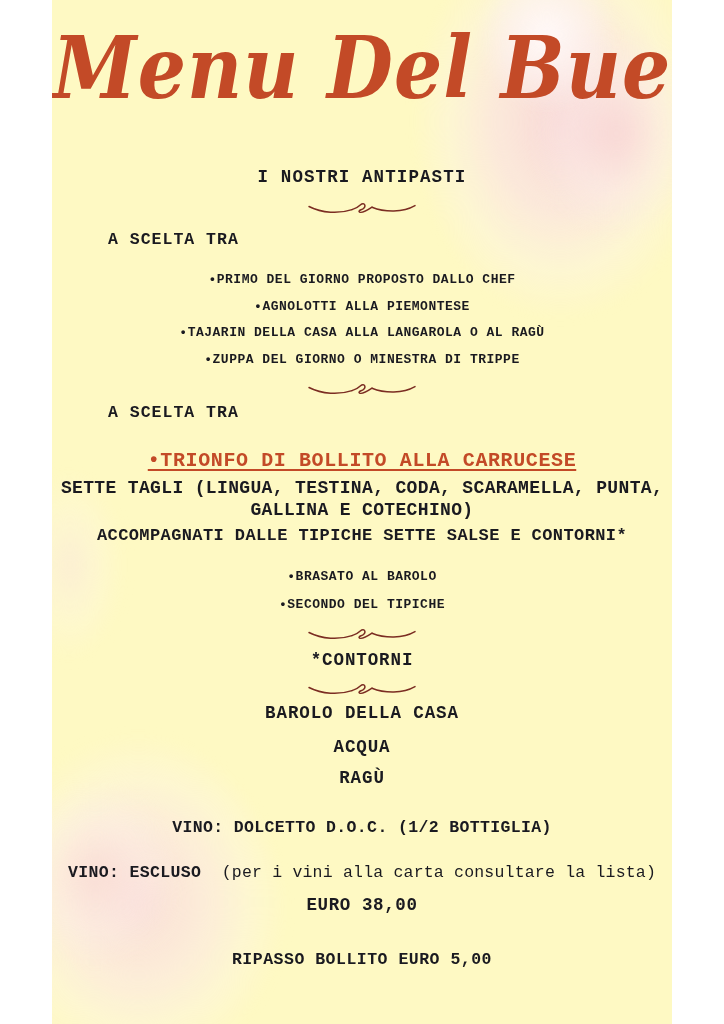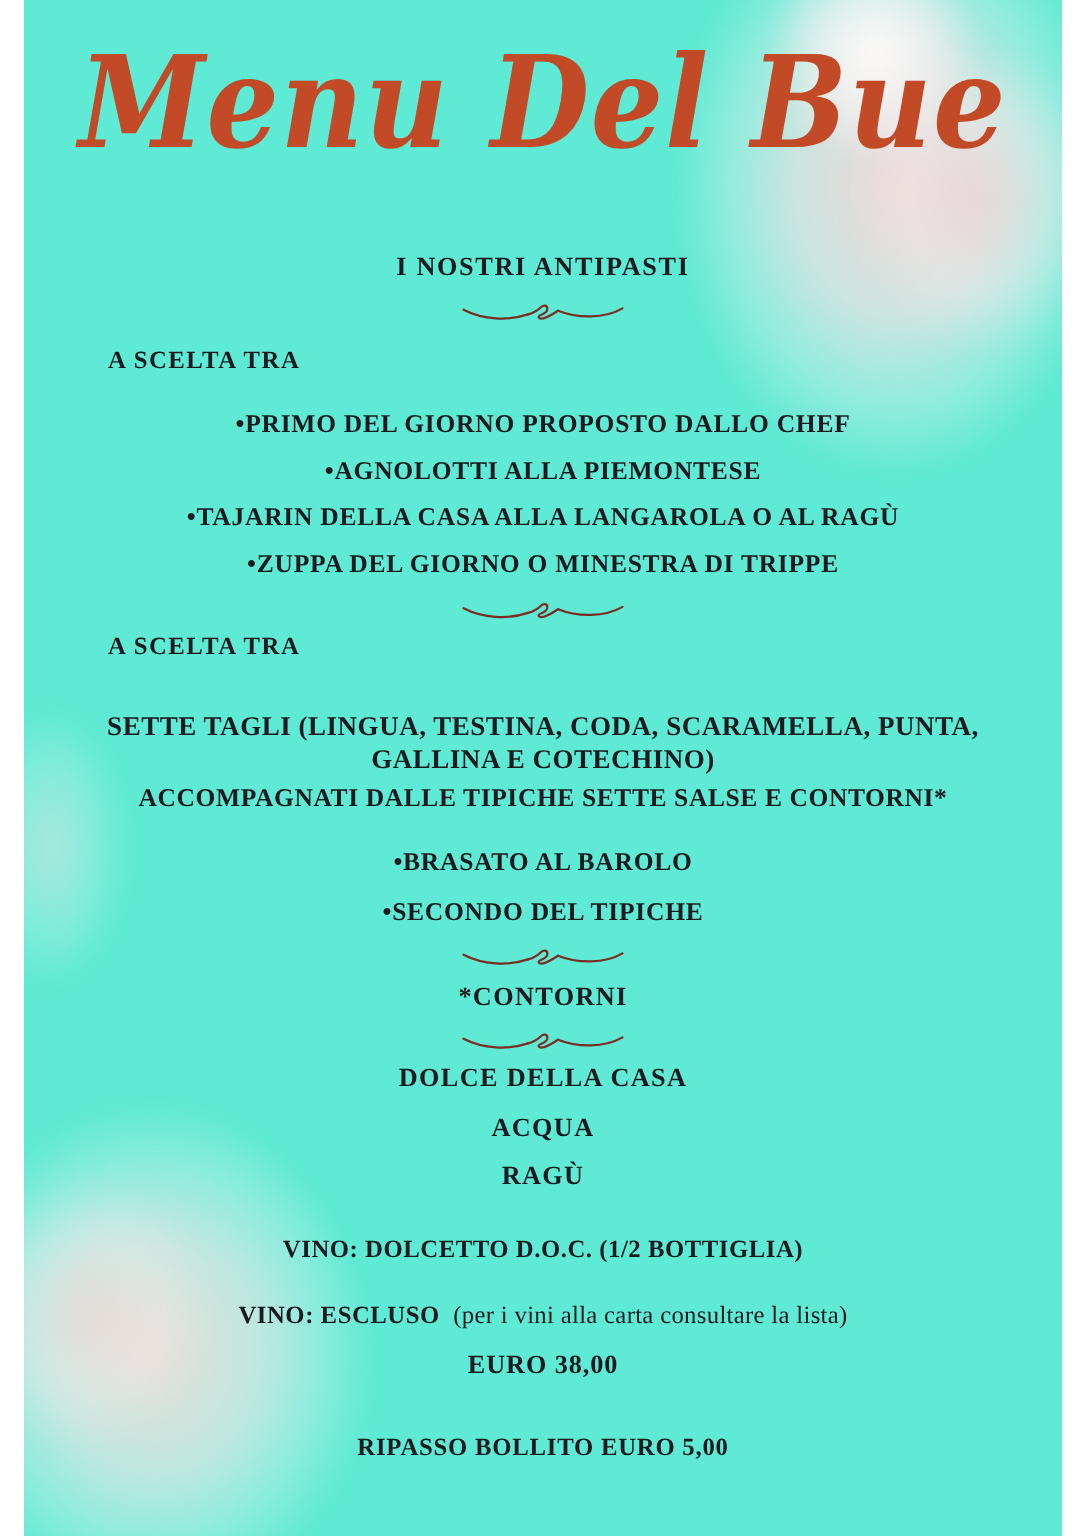--- a/index.html
+++ b/index.html
@@ -6,24 +6,24 @@
     margin: 0;
     padding: 0;
     background: #ffffff;
   }
   body {
     font-family: "Liberation Serif", serif;
   }
 
   #menu-page {
     position: relative;
-    width: 692px;
+    width: 620px;
     height: 1024px;
     overflow: hidden;
-    background: #5eead4;
+    background: #fef9c3;
     margin: 0 auto;
   }
 
   
   .wash {
     position: absolute;
     pointer-events: none;
     z-index: 0;
   }
   .wash-top-right {
@@ -128,21 +128,21 @@
   }
 
   .menu-body {
     position: absolute;
     top: 168px;
     left: 0;
     right: 0;
   }
 
   .line {
-    font-family: Liberation Serif, serif;
+    font-family: Liberation Mono, monospace;
     color: #1a1a20;
     text-align: center;
     letter-spacing: 0.45px;
   }
 
   .section-head {
     font-size: 17.5px;
     font-weight: 700;
     letter-spacing: 1.1px;
     line-height: 1.1;
@@ -151,21 +151,21 @@
   .scelta {
     text-align: left;
     padding-left: 56px;
     font-size: 16.5px;
     font-weight: 700;
     letter-spacing: 1.0px;
     line-height: 1.1;
   }
 
   .item {
-    font-size: 17px;
+    font-size: 13px;
     font-weight: 700;
     letter-spacing: 0.5px;
     line-height: 1.12;
   }
 
   .item-highlight {
     font-size: 20px;
     font-weight: 700;
     color: #C34A27;
     letter-spacing: 0.6px;
@@ -301,20 +301,21 @@
           <path d="M66 8.2 C79 13.4 97 13.6 109 6.6" fill="none" stroke="#7B2D22" stroke-width="1.5" stroke-linecap="round"></path>
           <path d="M46 10.6 C51 9.2 53.2 7.2 54.6 5.8 C56.2 4.2 58.6 4.4 58.9 6.4 C59.2 8.6 56.8 10.2 55 10.8 C53.4 11.4 52.4 12.4 53.6 13.1 C55.2 14.0 60 12.2 66 8.2" fill="none" stroke="#7B2D22" stroke-width="1.5" stroke-linecap="round" stroke-linejoin="round"></path>
         </svg>
       </span>
       <div class="sp-6"></div>
 
       <div class="line scelta">A SCELTA TRA</div>
 
       <div class="sp-28"></div>
 
+      <div class="line item-highlight">•TRIONFO DI BOLLITO ALLA CARRUCESE</div>
       <div class="sp-6"></div>
       <div class="line sub">SETTE TAGLI (LINGUA, TESTINA, CODA, SCARAMELLA, PUNTA,</div>
       <div class="line sub">GALLINA E COTECHINO)</div>
       <div class="sp-4"></div>
       <div class="line sub-wide">ACCOMPAGNATI DALLE TIPICHE SETTE SALSE E CONTORNI*</div>
 
       <div class="sp-24"></div>
 
       <div class="line item">•BRASATO AL BAROLO</div>
       <div class="sp-14"></div>
@@ -335,21 +336,21 @@
       <div class="sp-10"></div>
       <span class="divider">
         <svg viewBox="0 0 112 18" xmlns="http://www.w3.org/2000/svg">
           <path d="M3 7.5 C16 14.2 33 15 46 10.6" fill="none" stroke="#7B2D22" stroke-width="1.5" stroke-linecap="round"></path>
           <path d="M66 8.2 C79 13.4 97 13.6 109 6.6" fill="none" stroke="#7B2D22" stroke-width="1.5" stroke-linecap="round"></path>
           <path d="M46 10.6 C51 9.2 53.2 7.2 54.6 5.8 C56.2 4.2 58.6 4.4 58.9 6.4 C59.2 8.6 56.8 10.2 55 10.8 C53.4 11.4 52.4 12.4 53.6 13.1 C55.2 14.0 60 12.2 66 8.2" fill="none" stroke="#7B2D22" stroke-width="1.5" stroke-linecap="round" stroke-linejoin="round"></path>
         </svg>
       </span>
       <div class="sp-6"></div>
 
-      <div class="line plain">DOLCE DELLA CASA</div>
+      <div class="line plain">BAROLO DELLA CASA</div>
       <div class="sp-14"></div>
       <div class="line plain">ACQUA</div>
       <div class="sp-12"></div>
       <div class="line plain">RAGÙ</div>
 
       <div class="sp-30"></div>
 
       <div class="line wine">VINO: DOLCETTO D.O.C. (1/2 BOTTIGLIA)</div>
       <div class="sp-14"></div>
       <div class="sp-12"></div>

